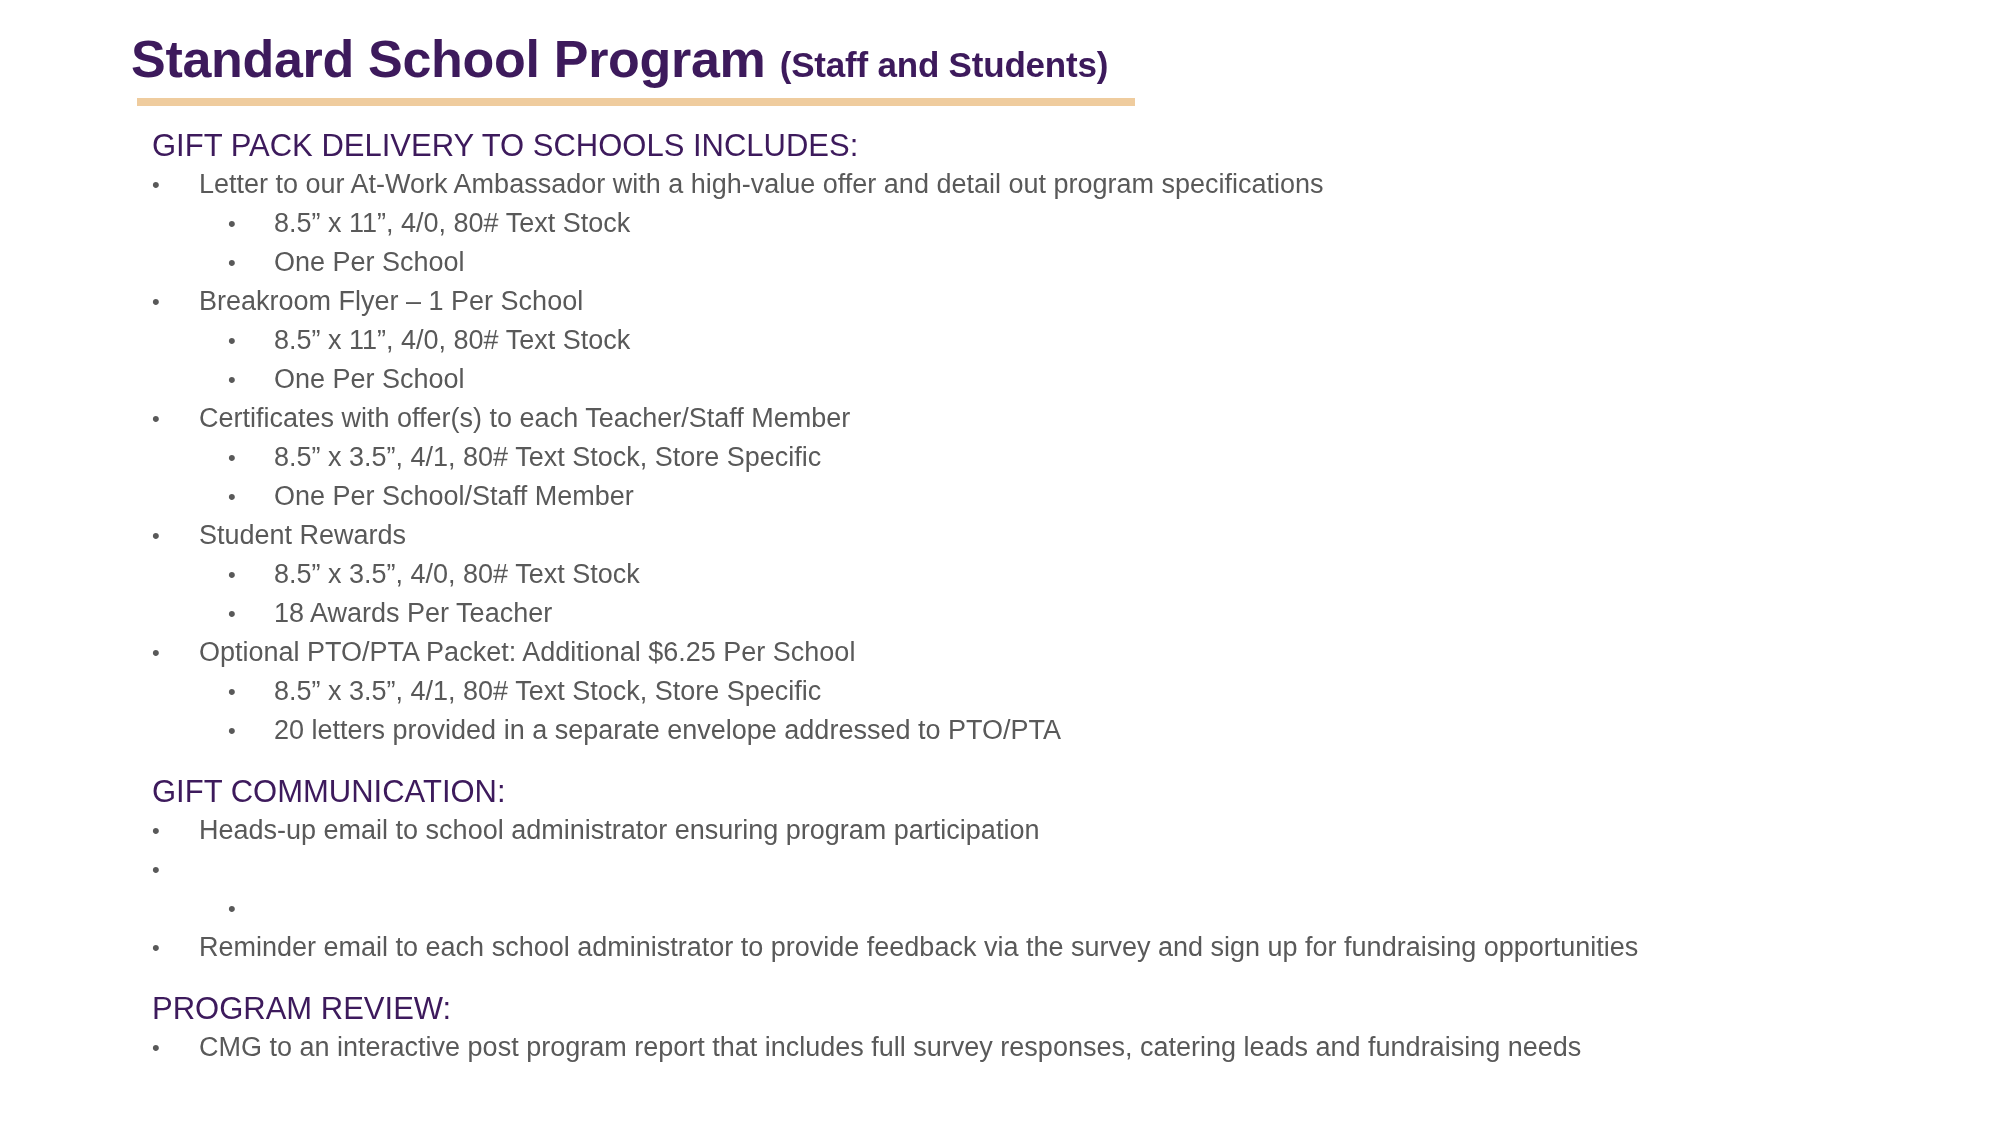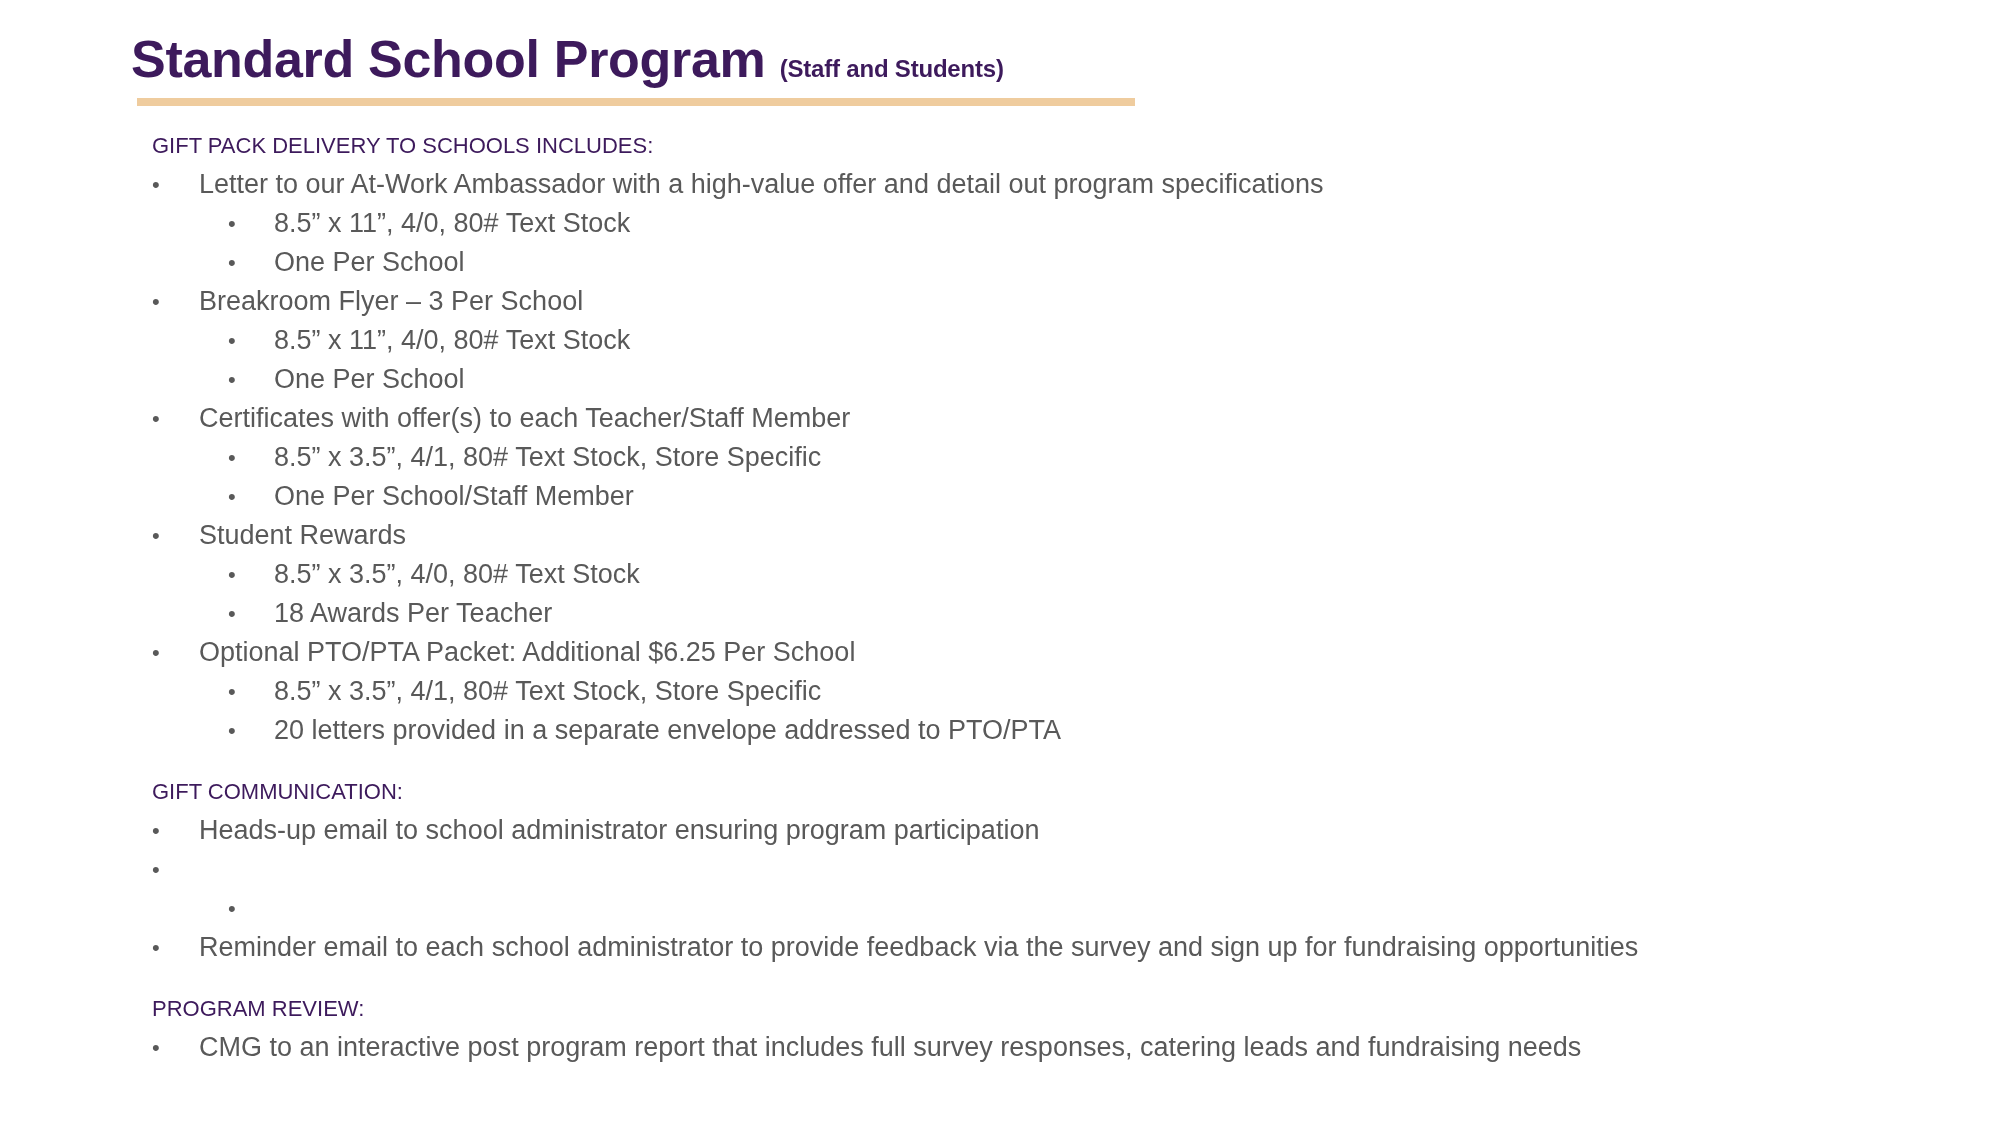--- a/index.html
+++ b/index.html
@@ -7,30 +7,30 @@
     width: 2000px; height: 1125px; position: relative; overflow: hidden;
     font-family: "Liberation Sans", sans-serif;
   }
   .title {
     position: absolute; left: 131px; top: 26px;
     font-family: "Liberation Sans", sans-serif;
     font-weight: bold; color: #3d1a5c;
     font-size: 52px; line-height: 66px; white-space: nowrap;
     letter-spacing: -0.3px;
   }
-  .title .sub { font-size: 24px; letter-spacing: -0.2px; }
+  .title .sub { font-size: 35px; letter-spacing: -0.2px; }
   .rule {
     position: absolute; left: 137px; top: 98px;
     width: 998px; height: 8px; background: #efcc9e;
   }
   .content {
     position: absolute; left: 152px; top: 126px; width: 1800px;
   }
   .section-heading {
-    color: #3d1a5c; font-size: 22px; line-height: 39px; height: 39px;
+    color: #3d1a5c; font-size: 31px; line-height: 39px; height: 39px;
     white-space: nowrap;
   }
   .item {
     position: relative; color: #595959; font-size: 27px;
     line-height: 39px; height: 39px; white-space: nowrap;
   }
   .item .dot {
     position: absolute; top: 0; font-size: 22px; color: #595959;
   }
   .item.l1 { padding-left: 47px; }
@@ -45,21 +45,21 @@
 <div class="title"><span>Standard School Program</span> <span class="sub">(Staff and Students)</span></div>
 <div class="rule"></div>
 
 <div class="content" id="content">
 
   <div>
     <div class="section-heading">GIFT PACK DELIVERY TO SCHOOLS INCLUDES:</div>
     <div class="item l1"><span class="dot">•</span><span>Letter to our At-Work Ambassador with a high-value offer and detail out program specifications</span></div>
     <div class="item l2"><span class="dot">•</span><span>8.5” x 11”, 4/0, 80# Text Stock</span></div>
     <div class="item l2"><span class="dot">•</span><span>One Per School</span></div>
-    <div class="item l1"><span class="dot">•</span><span>Breakroom Flyer – 3 Per School</span></div>
+    <div class="item l1"><span class="dot">•</span><span>Breakroom Flyer – 1 Per School</span></div>
     <div class="item l2"><span class="dot">•</span><span>8.5” x 11”, 4/0, 80# Text Stock</span></div>
     <div class="item l2"><span class="dot">•</span><span>One Per School</span></div>
     <div class="item l1"><span class="dot">•</span><span>Certificates with offer(s) to each Teacher/Staff Member</span></div>
     <div class="item l2"><span class="dot">•</span><span>8.5” x 3.5”, 4/1, 80# Text Stock, Store Specific</span></div>
     <div class="item l2"><span class="dot">•</span><span>One Per School/Staff Member</span></div>
     <div class="item l1"><span class="dot">•</span><span>Student Rewards</span></div>
     <div class="item l2"><span class="dot">•</span><span>8.5” x 3.5”, 4/0, 80# Text Stock</span></div>
     <div class="item l2"><span class="dot">•</span><span>18 Awards Per Teacher</span></div>
     <div class="item l1"><span class="dot">•</span><span>Optional PTO/PTA Packet: Additional $6.25 Per School</span></div>
     <div class="item l2"><span class="dot">•</span><span>8.5” x 3.5”, 4/1, 80# Text Stock, Store Specific</span></div>

